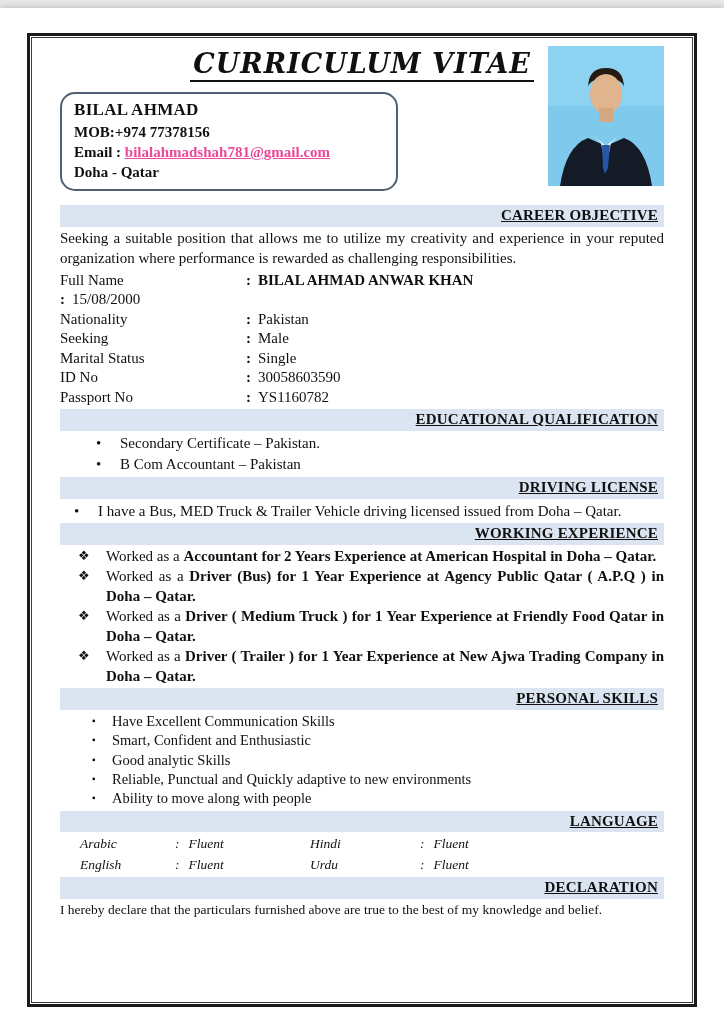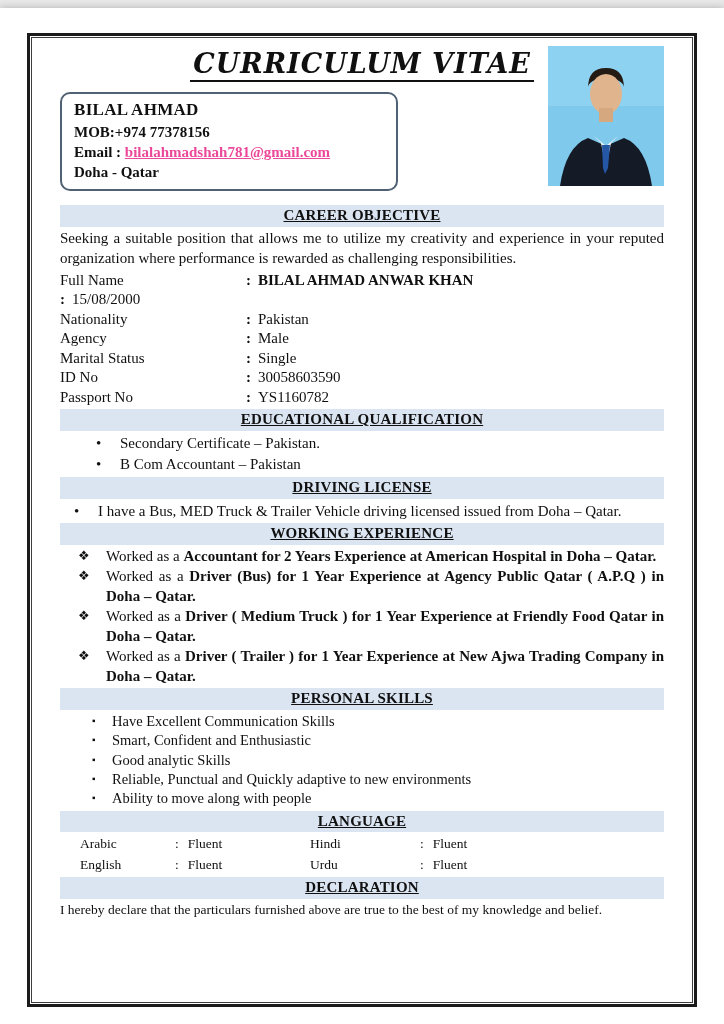--- a/index.html
+++ b/index.html
@@ -8,27 +8,27 @@
   .page { width:724px; height:1024px; background:#ffffff; position:relative; margin:8px auto; box-shadow:0 0 8px rgba(0,0,0,.25); }
   .frame { position:absolute; inset:25px 27px; border:3px solid #1b1b1b; pointer-events:none; }
   .frame::after { content:""; position:absolute; inset:1px; border:1px solid #3d3d3d; }
   .content { position:absolute; left:34px; right:34px; top:32px; bottom:32px; padding:2px 26px 0; font-size:15px; color:#101010; line-height:1.32; overflow:hidden; }
 
   
   .title { text-align:center; margin:4px 0 10px; }
   .title span { font-family:"DejaVu Serif", serif; font-style:italic; font-weight:bold; font-size:27px; letter-spacing:1px; border-bottom:2px solid #111; padding:0 3px 1px; }
   .photo { position:absolute; top:6px; right:26px; width:116px; height:140px; }
   .photo svg { display:block; }
-  .contact-box { width:338px; border:2px solid #4f6172; border-radius:10px; padding:5px 12px 7px; font-weight:bold; margin:2px 0 14px; }
+  .contact-box { width:338px; border:2px solid #4f6172; border-radius:15px; padding:5px 12px 7px; font-weight:bold; margin:2px 0 14px; }
   .contact-box .row { line-height:1.35; }
   .contact-name { font-size:17px; letter-spacing:.3px; }
   .email-link { color:#ec4899; text-decoration:underline; cursor:pointer; }
 
   
-  .bar { background:#dbe5f1; text-align:center; padding:1px 6px; margin:2px 0; }
+  .bar { background:#dbe5f1; text-align:right; padding:1px 6px; margin:2px 0; }
   .bar span { font-weight:bold; text-decoration:underline; font-size:15px; letter-spacing:.2px; }
 
   .objective { text-align:justify; margin:1px 0 2px; }
 
   .profile-row { display:flex; line-height:1.3; }
   .profile-row .lbl { width:186px; }
   .profile-row .colon { font-weight:bold; margin-right:7px; }
   .profile-row.first .val { font-weight:bold; }
 
   .dot-item { display:flex; padding-left:36px; line-height:1.4; }
@@ -38,21 +38,21 @@
   .drive-item .dot { width:24px; font-size:15px; }
   .drive-item .txt { flex:1; padding-right:8px; }
 
   .work-item { display:flex; padding-left:18px; text-align:justify; line-height:1.3; margin-bottom:1px; }
   .work-item .dia { width:28px; font-size:13px; padding-top:1px; }
   .work-item .txt { flex:1; }
 
   .skill-item { display:flex; padding-left:32px; line-height:1.33; font-size:14.5px; }
   .skill-item .sq { width:20px; font-size:10px; padding-top:2px; }
 
-  .lang-grid { display:grid; grid-template-columns:95px 135px 110px 145px; padding-left:20px; font-size:13.5px; line-height:1.5; }
+  .lang-grid { display:grid; grid-template-columns:95px 135px 110px 145px; padding-left:20px; font-size:13.5px; line-height:1.5;font-style:italic; }
   .lang-level .colon { margin-right:9px; }
 
   .declaration-text { font-size:13.5px; line-height:1.35; margin-top:1px; }
 </style>
 </head>
 <body>
 
 <div class="page">
   <div class="frame"></div>
   <div class="content">
@@ -99,21 +99,21 @@
       <div class="profile-row">
           <span class="colon">:</span>
           <span class="val">15/08/2000</span>
       </div>
       <div class="profile-row">
         <span class="lbl">Nationality</span>
           <span class="colon">:</span>
           <span class="val">Pakistan</span>
       </div>
       <div class="profile-row">
-        <span class="lbl">Agency</span>
+        <span class="lbl">Seeking</span>
           <span class="colon">:</span>
           <span class="val">Male</span>
       </div>
       <div class="profile-row">
         <span class="lbl">Marital Status</span>
           <span class="colon">:</span>
           <span class="val">Single</span>
       </div>
       <div class="profile-row">
         <span class="lbl">ID No</span>

